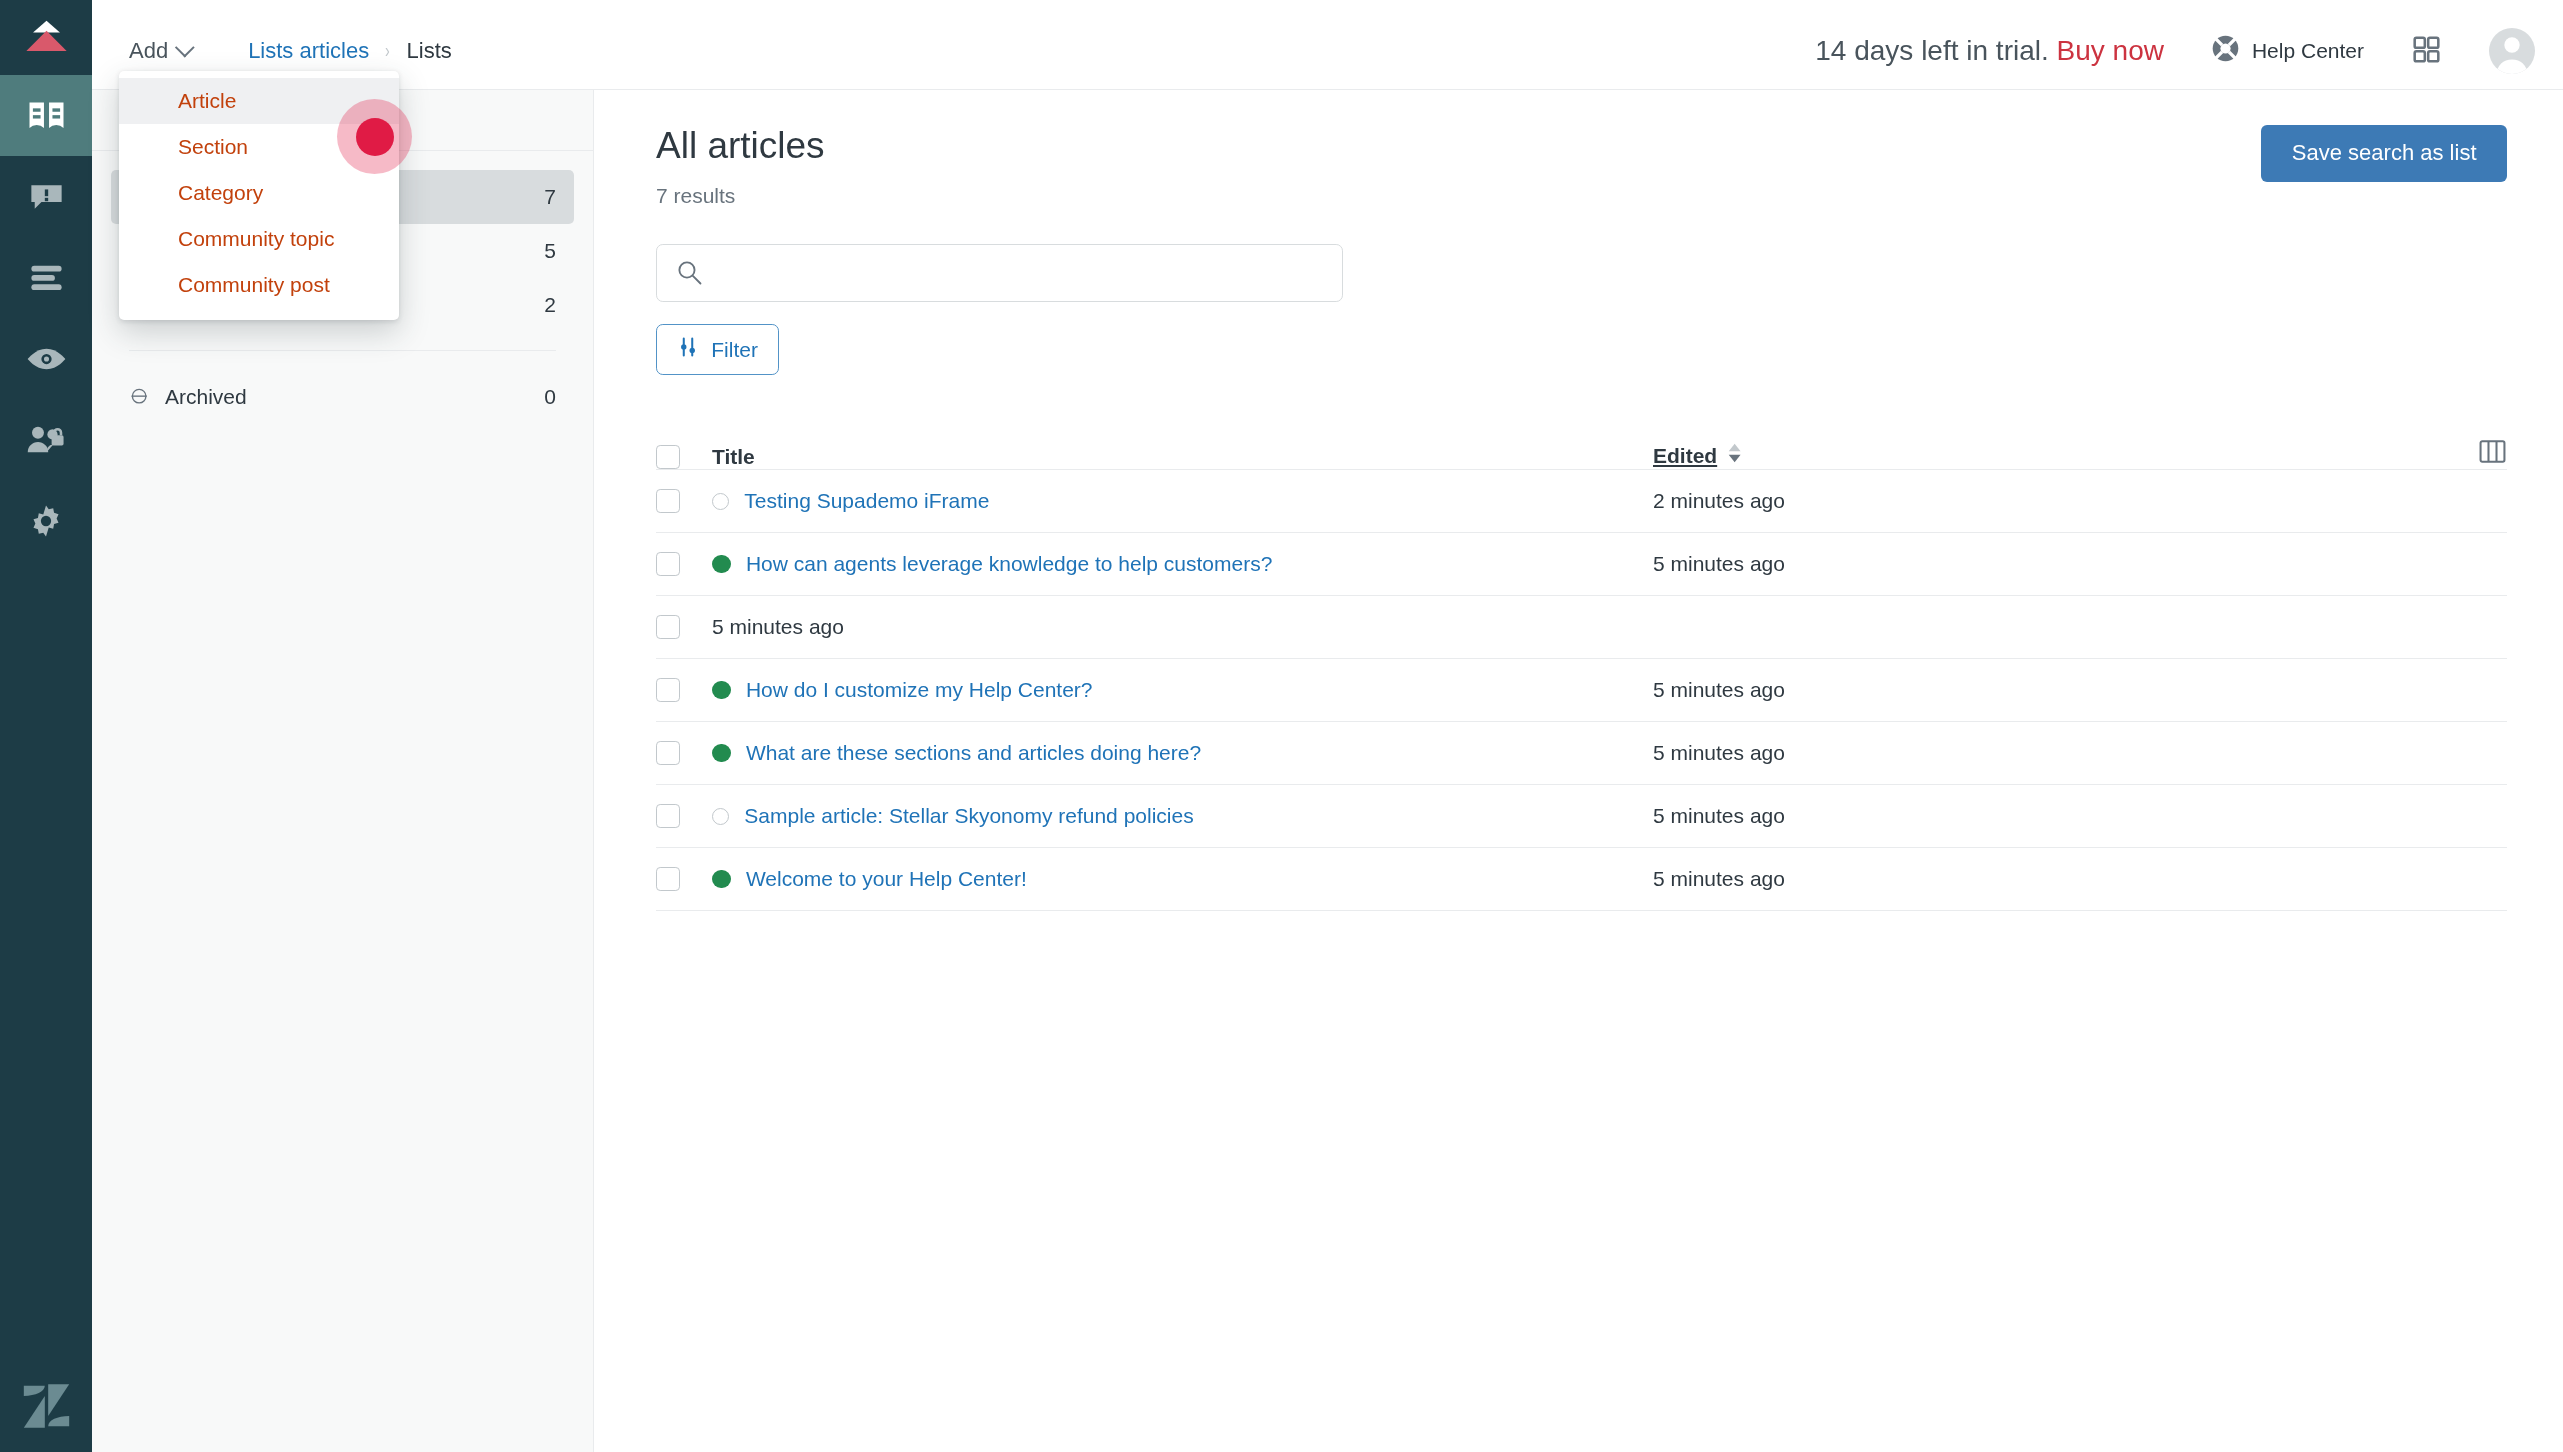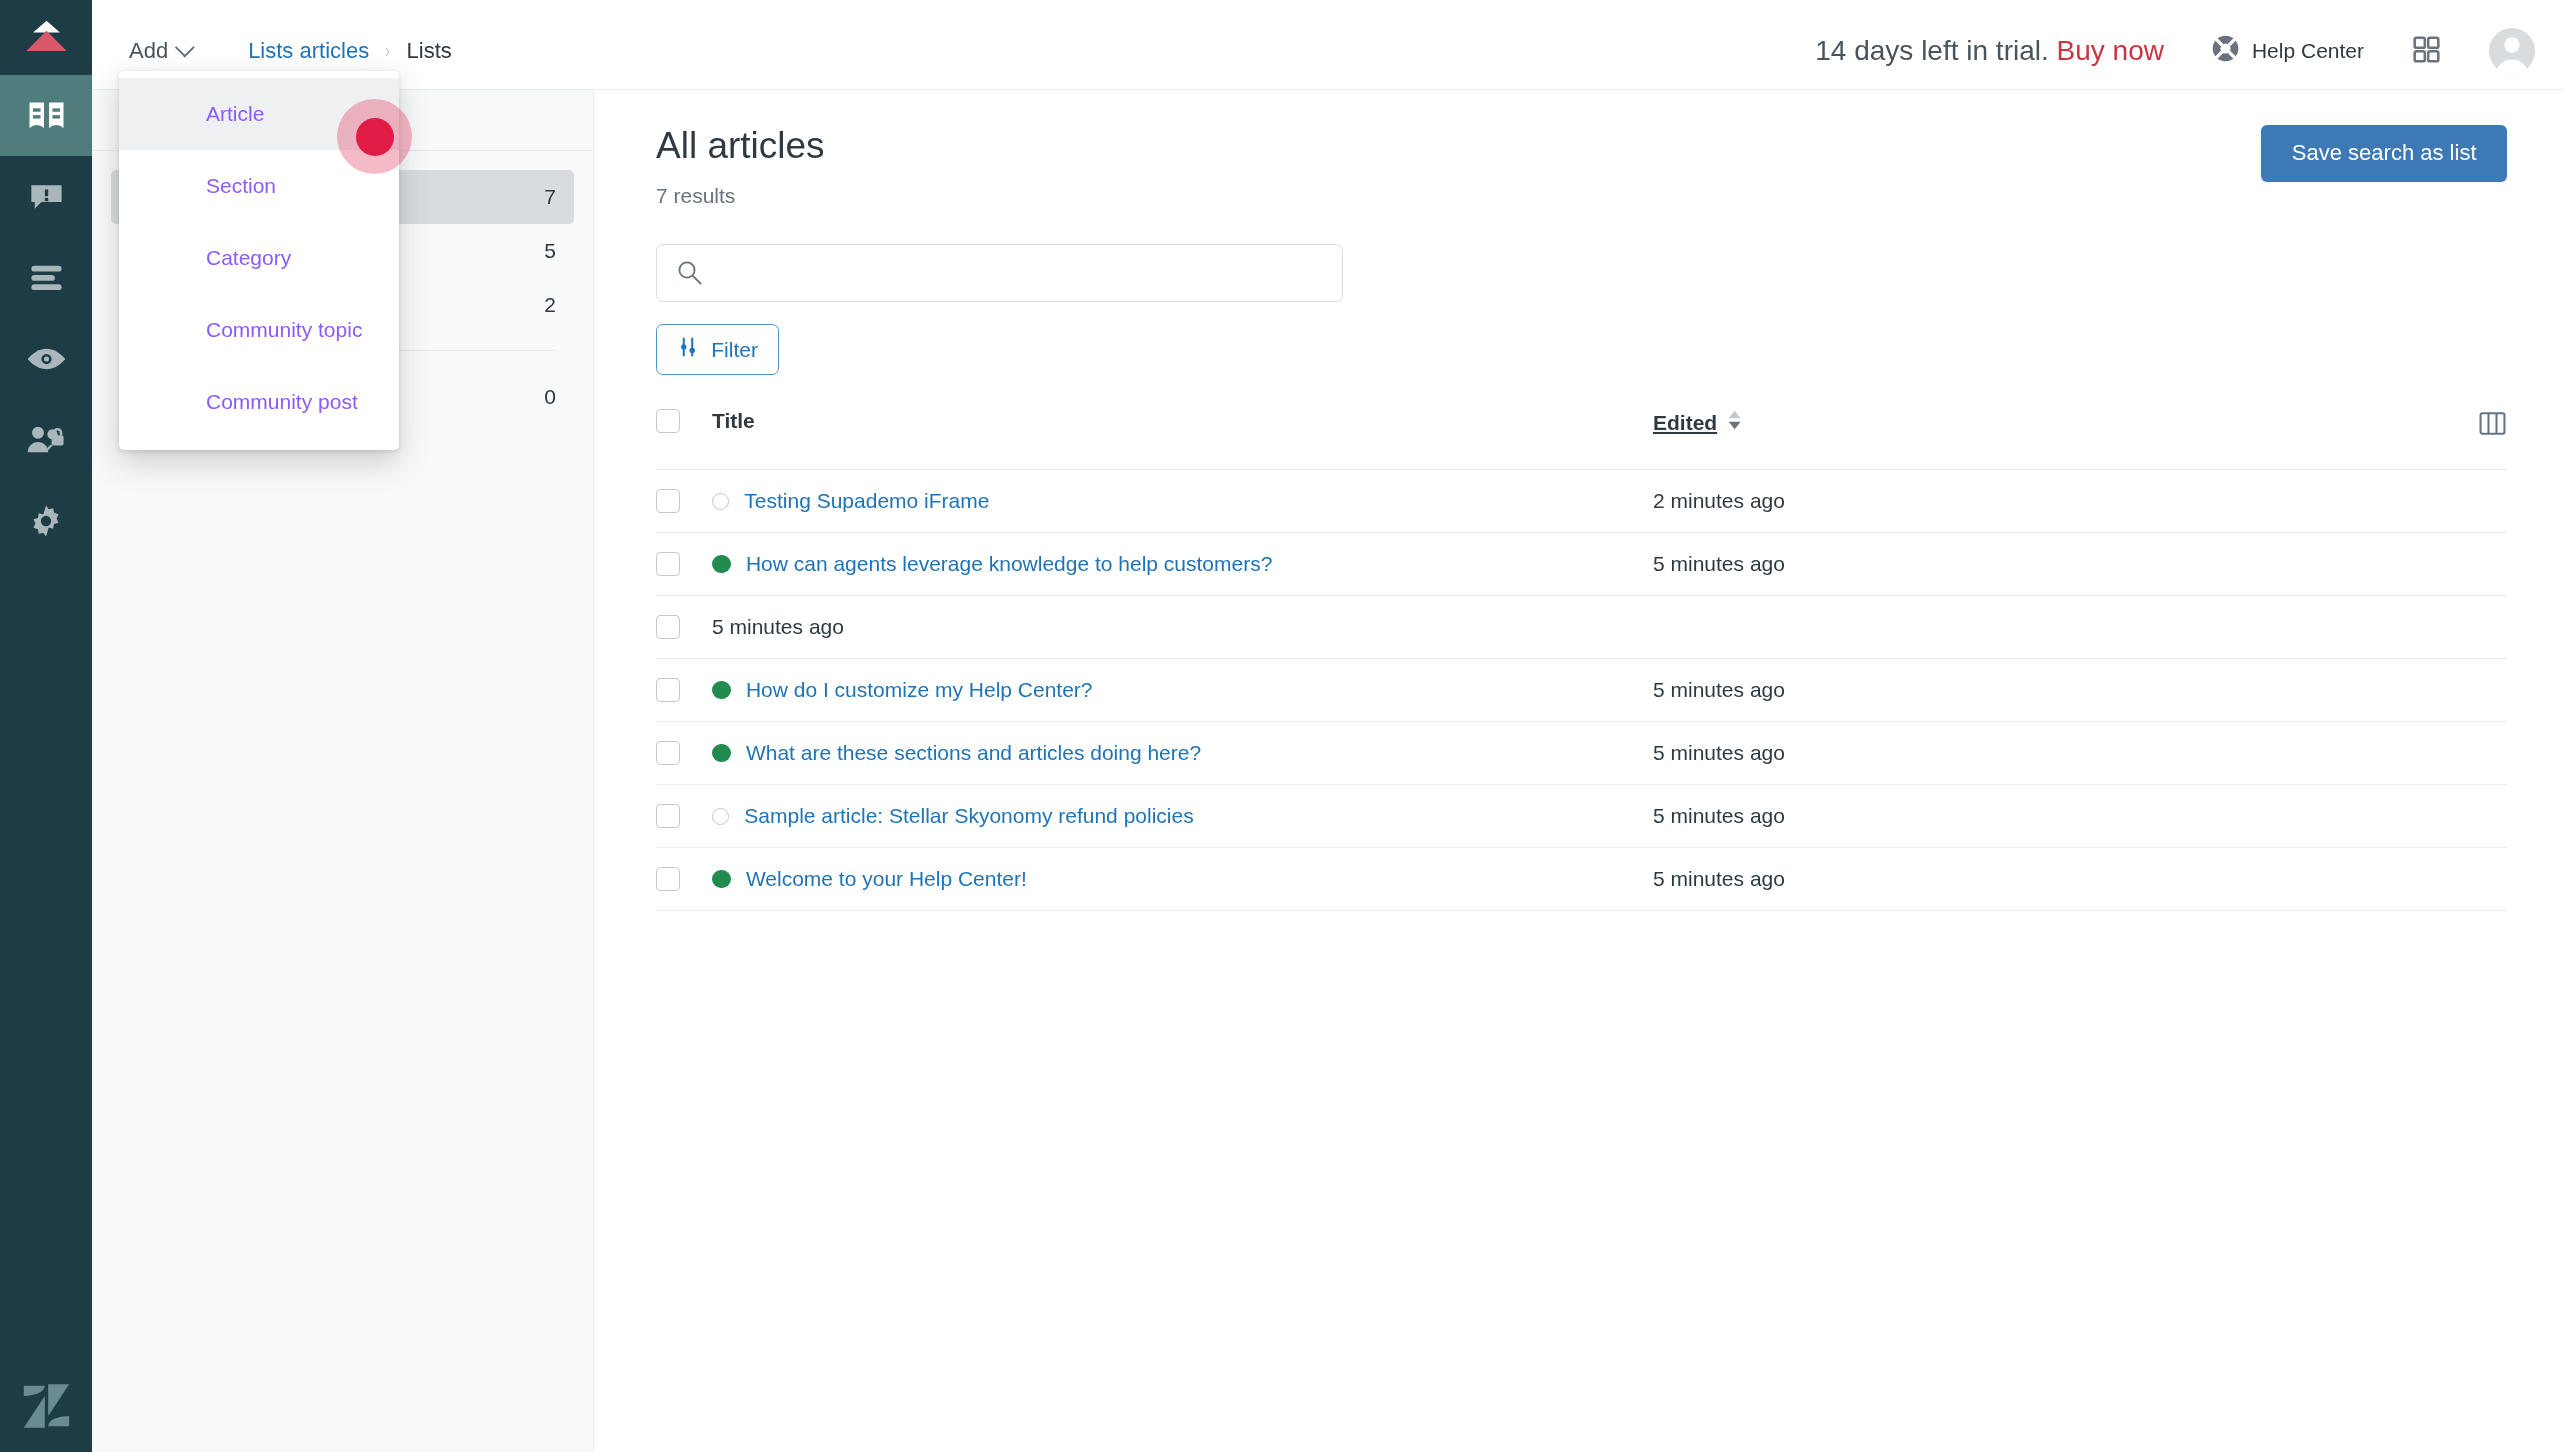--- a/index.html
+++ b/index.html
@@ -160,21 +160,21 @@
     margin-top: 22px; display: inline-flex; align-items: center; gap: 12px;
     border: 0.8px solid #5293c7; border-radius: 6.8px;
     background: #fff; color: #1f73b7;
     font-size: 21px; padding: 11px 20.3px; cursor: pointer;
     font-family: inherit;
   }
 
   
   #table { margin-top: 34px; width: 1851px; }
   .th-row {
-    display: flex; align-items: flex-start; height: 61px;
+    display: flex; align-items: flex-end; height: 61px;
     border-bottom: 0.8px solid #e9ebed;
   }
   .tr-row {
     display: flex; align-items: center; height: 63px;
     border-bottom: 0.8px solid #e9ebed;
   }
   .cell-check { width: 56px; display: flex; align-items: center; }
   .cbx {
     width: 24px; height: 24px; border: 0.8px solid #c2c8cc;
     border-radius: 4.2px; background: #fff; cursor: pointer;
@@ -199,22 +199,22 @@
   #add-menu {
     position: absolute; left: 119px; top: 71px;
     width: 280px;
     background: #fff;
     border-radius: 5.1px;
     box-shadow: 0 12px 30.5px rgba(47,57,65,.22), 0 1.7px 5.1px rgba(47,57,65,.14);
     padding: 6.8px 0 12px 0;
     z-index: 60;
   }
   .menu-item {
-    height: 72px; display: flex; align-items: center;
-    padding-left: 87px; font-size: 21px; color: #8b5cf6;
+    height: 46px; display: flex; align-items: center;
+    padding-left: 59px; font-size: 21px; color: #c2410c;
     cursor: pointer;
   }
   .menu-item.hl { background: #eff0f2; }
 
   
   #click-marker {
     position: absolute; left: 337px; top: 99px;
     z-index: 80; pointer-events: none;
   }
   #click-marker .halo {

